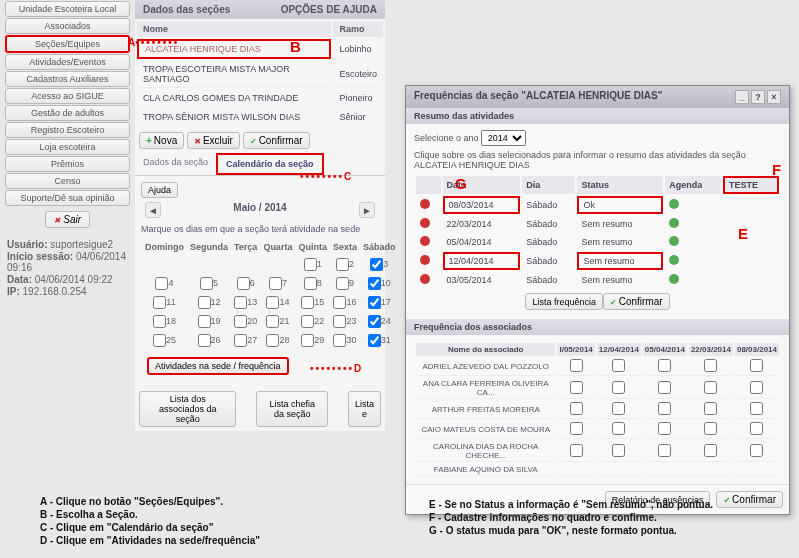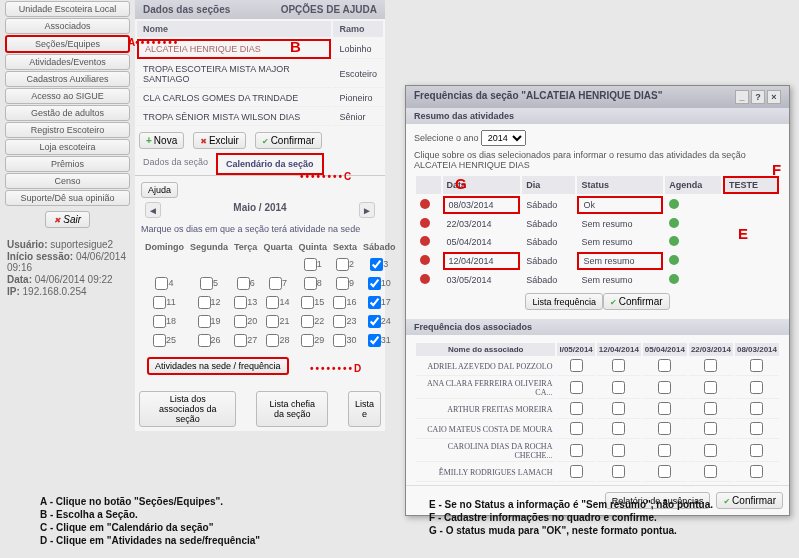--- a/index.html
+++ b/index.html
@@ -10,21 +10,21 @@
 .info-box { font-size: 9px; color: #666; margin-top: 8px; padding: 2px; }
 .info-box div { margin: 1px 0; }
 .btn-sair { background: linear-gradient(#f8f8f8,#e8e8e8); border: 1px solid #b8b8b8; border-radius: 3px; padding: 2px 8px; margin: 5px auto; display: block; font-style: italic; }
 
 .main-panel { position: absolute; left: 135px; top: 0; width: 250px; background: #f5f5f5; }
 .panel-hdr { background: linear-gradient(#d8d8e0,#c8c8d0); padding: 4px 8px; color: #556; font-weight: bold; font-size: 10px; display: flex; justify-content: space-between; }
 .data-table { width: 100%; }
 .data-table th { text-align: left; padding: 3px 6px; font-size: 9px; color: #556; background: #e8e8ec; }
 .data-table td { padding: 3px 6px; font-size: 9px; color: #445; border-bottom: 1px solid #eee; }
 .data-table tr.hl td:first-child { color: #a66; }
-.btn-row { padding: 4px; display: flex; gap: 9px; }
+.btn-row { padding: 4px; display: flex; gap: 3px; }
 .btn-sm { background: linear-gradient(#f8f8f8,#e8e8e8); border: 1px solid #bbb; border-radius: 3px; padding: 2px 6px; font-size: 9px; display: inline-flex; align-items: center; gap: 2px; cursor: pointer; }
 .tabs { display: flex; border-bottom: 1px solid #ccc; }
 .tab { padding: 4px 8px; font-size: 9px; color: #778; cursor: pointer; }
 .tab.active { color: #447; font-weight: bold; border-bottom: 2px solid #447; }
 .cal-box { padding: 6px; }
 .cal-title { text-align: center; font-size: 10px; color: #556; font-weight: bold; padding: 4px; display: flex; justify-content: space-between; }
 .cal-arrow { background: #eee; border: 1px solid #ccc; border-radius: 3px; width: 16px; height: 16px; display: inline-flex; align-items: center; justify-content: center; cursor: pointer; }
 .cal-sub { font-size: 9px; color: #557; padding: 2px 0 4px; }
 .cal-grid { width: 100%; }
 .cal-grid th, .cal-grid td { text-align: center; font-size: 9px; padding: 2px; color: #666; }
@@ -42,21 +42,21 @@
 .dlg-body select { font-size: 9px; padding: 1px; text-align: center; }
 .note { font-size: 9px; color: #555; margin: 4px 0; }
 .act-table { width: 100%; margin-top: 4px; }
 .act-table th { font-size: 9px; color: #445; text-align: left; padding: 2px 4px; background: #e8e8ec; }
 .act-table td { font-size: 9px; padding: 2px 4px; color: #445; }
 .dot-red { width: 10px; height: 10px; background: #c33; border-radius: 50%; display: inline-block; }
 .dot-grn { width: 10px; height: 10px; background: #5a5; border-radius: 50%; display: inline-block; }
 .freq-table { width: 100%; }
 .freq-table th { font-size: 8px; padding: 2px; color: #445; background: #e8e8ec; text-align: center; }
 .freq-table td { font-size: 8px; padding: 1px 3px; border-bottom: 1px solid #eee; }
-.freq-table td:first-child { text-align: right; color: #556; font-family: Liberation Serif, serif; }
+.freq-table td:first-child { text-align: center; color: #556; }
 .freq-table input[type=checkbox] { }
 .dlg-foot { padding: 6px; display: flex; justify-content: flex-end; gap: 6px; border-top: 1px solid #ddd; }
 
 .anno { position: absolute; font-weight: bold; font-size: 15px; color: #d00; font-family: Arial; }
 .dots::after { content: "••••••••"; color: #d00; letter-spacing: 2px; font-size: 10px; }
 .legend { position: absolute; left: 40px; bottom: 10px; font-size: 11px; color: #111; font-weight: bold; }
 .legend div { margin: 2px 0; }
 .legend2 { position: absolute; left: 420px; bottom: 20px; font-size: 11px; color: #111; font-weight: bold; }
 .legend2 div { margin: 2px 9px; }
 .icon-x::before { content: "✖"; color: #c33; font-size: 8px; }
@@ -337,28 +337,20 @@
           </tr>
           <tr>
             <td>CAROLINA DIAS DA ROCHA CHECHE...</td>
             <td style="text-align:center"><input type="checkbox" style=""></td>
             <td style="text-align:center"><input type="checkbox" style=""></td>
             <td style="text-align:center"><input type="checkbox" style=""></td>
             <td style="text-align:center"><input type="checkbox" style=""></td>
             <td style="text-align:center"><input type="checkbox" style=""></td>
           </tr>
           <tr>
-            <td>ÊMILLY RODRIGUES LAMACH</td>
-            <td style="text-align:center"><input type="checkbox" style=""></td>
-            <td style="text-align:center"><input type="checkbox" style=""></td>
-            <td style="text-align:center"><input type="checkbox" style=""></td>
-            <td style="text-align:center"><input type="checkbox" style=""></td>
-            <td style="text-align:center"><input type="checkbox" style=""></td>
-          </tr>
-          <tr>
             <td>FABIANE AQUINO DA SILVA</td>
             <td style="text-align:center"></td>
             <td style="text-align:center"></td>
             <td style="text-align:center"></td>
             <td style="text-align:center"></td>
             <td style="text-align:center"></td>
           </tr>
         </tbody>
     </table>
   </div>

